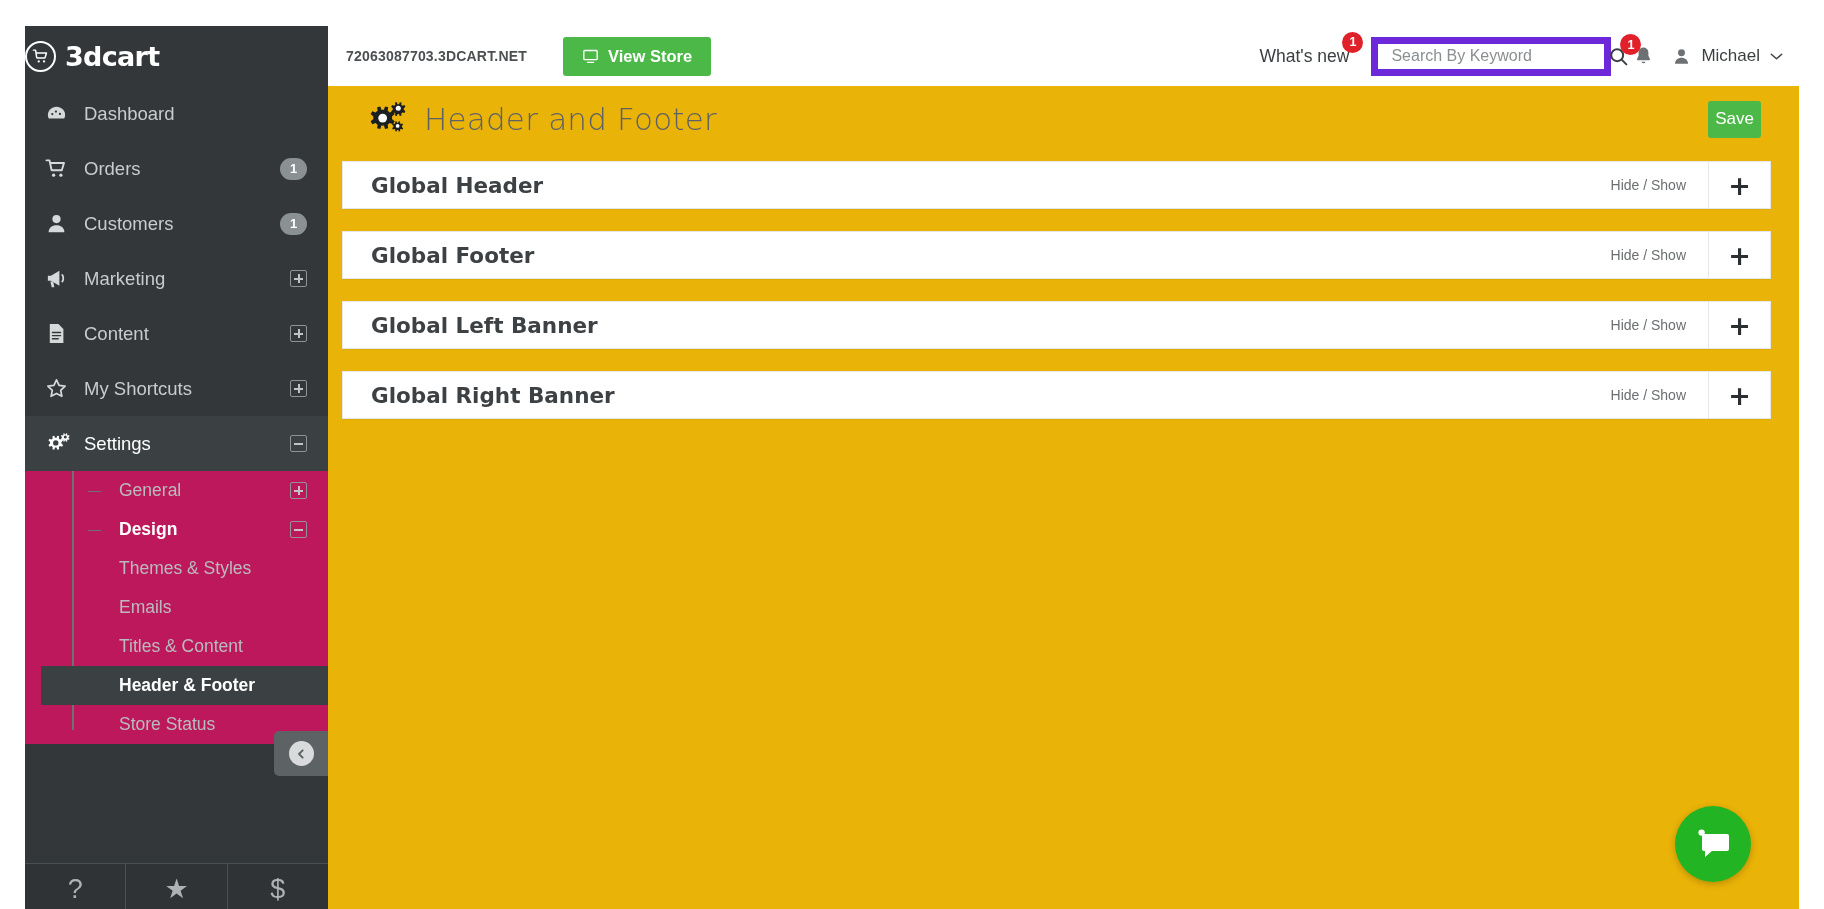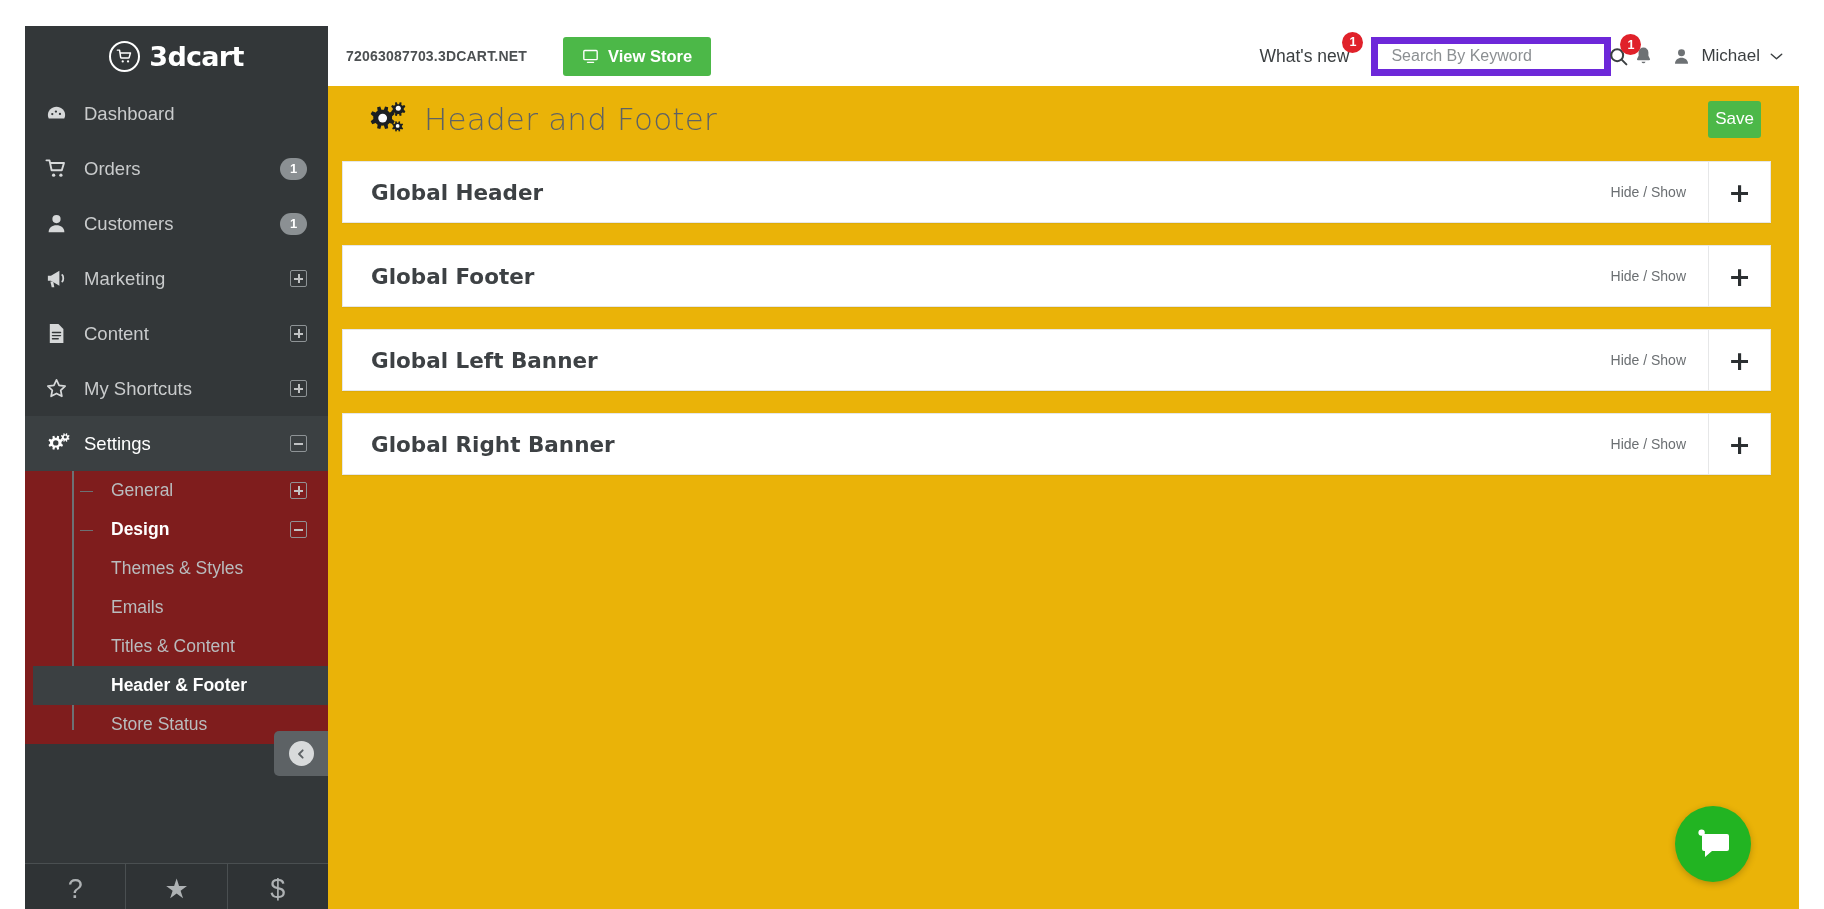--- a/index.html
+++ b/index.html
@@ -18,21 +18,21 @@
   
   #sidebar {
     position: absolute;
     left: 25px; top: 26px;
     width: 303px; height: 884px;
     background: #333739;
     overflow: hidden;
   }
   .brand {
     height: 60px;
-    display: flex; align-items: center; justify-content: center;
+    display: flex; align-items: center; justify-content: flex-start;
     background: #333739;
   }
   .brand-logo { display: flex; align-items: center; gap: 9px; }
   .cart-circle {
     width: 31px; height: 31px; border-radius: 50%;
     border: 2.3px solid #ffffff;
     display: flex; align-items: center; justify-content: center;
   }
   .cart-circle svg { display:block; }
   .brand-name {
@@ -65,21 +65,21 @@
     width: 17px; height: 17px; border: 1.4px solid #93989b;
     border-radius: 2px; position: relative; opacity: .95;
   }
   .boxicon::before, .boxicon::after {
     content: ""; position: absolute; background: #c8cacb;
   }
   .boxicon::before { left: 3px; right: 3px; top: 7px; height: 1.6px; }
   .boxicon.plus::after { top: 3px; bottom: 3px; left: 7px; width: 1.6px; }
 
   
-  .submenu { background: #7f1d1d; position: relative; padding-left: 8px; }
+  .submenu { background: #be185d; position: relative; padding-left: 16px; }
   .submenu::before {
     content:""; position:absolute; left: 47px; top: 0; bottom: 14px;
     width: 1.6px; background: #6c7174;
   }
   .sub-item {
     display: flex; align-items: center;
     height: 39px; padding-left: 78px; padding-right: 21px;
     color: #b9bcbe; font-size: 17.5px; cursor: pointer; position: relative;
   }
   .sub-item .sub-label { flex: 1; white-space: nowrap; }
@@ -203,21 +203,21 @@
     border: none; border-radius: 3px;
     height: 37px; padding: 0 7px;
     font-size: 17px; font-weight: 400; cursor: pointer;
     font-family: "Liberation Sans", sans-serif;
   }
 
   #panels { padding: 9px 28px 0 14px; }
   .panel {
     background: #ffffff;
     border: 1px solid #e6e7e8;
-    height: 62px; margin-bottom: 22px;
+    height: 48px; margin-bottom: 22px;
     display: flex; align-items: stretch;
     box-shadow: 0 1px 1px rgba(0,0,0,.045);
   }
   .panel-title {
     display: flex; align-items: center;
     padding-left: 28px; flex: 1;
     font-size: 21.5px; font-weight: 700; color: #3d4144;
     font-family: "DejaVu Sans", sans-serif;
   }
   .panel-hideshow {

